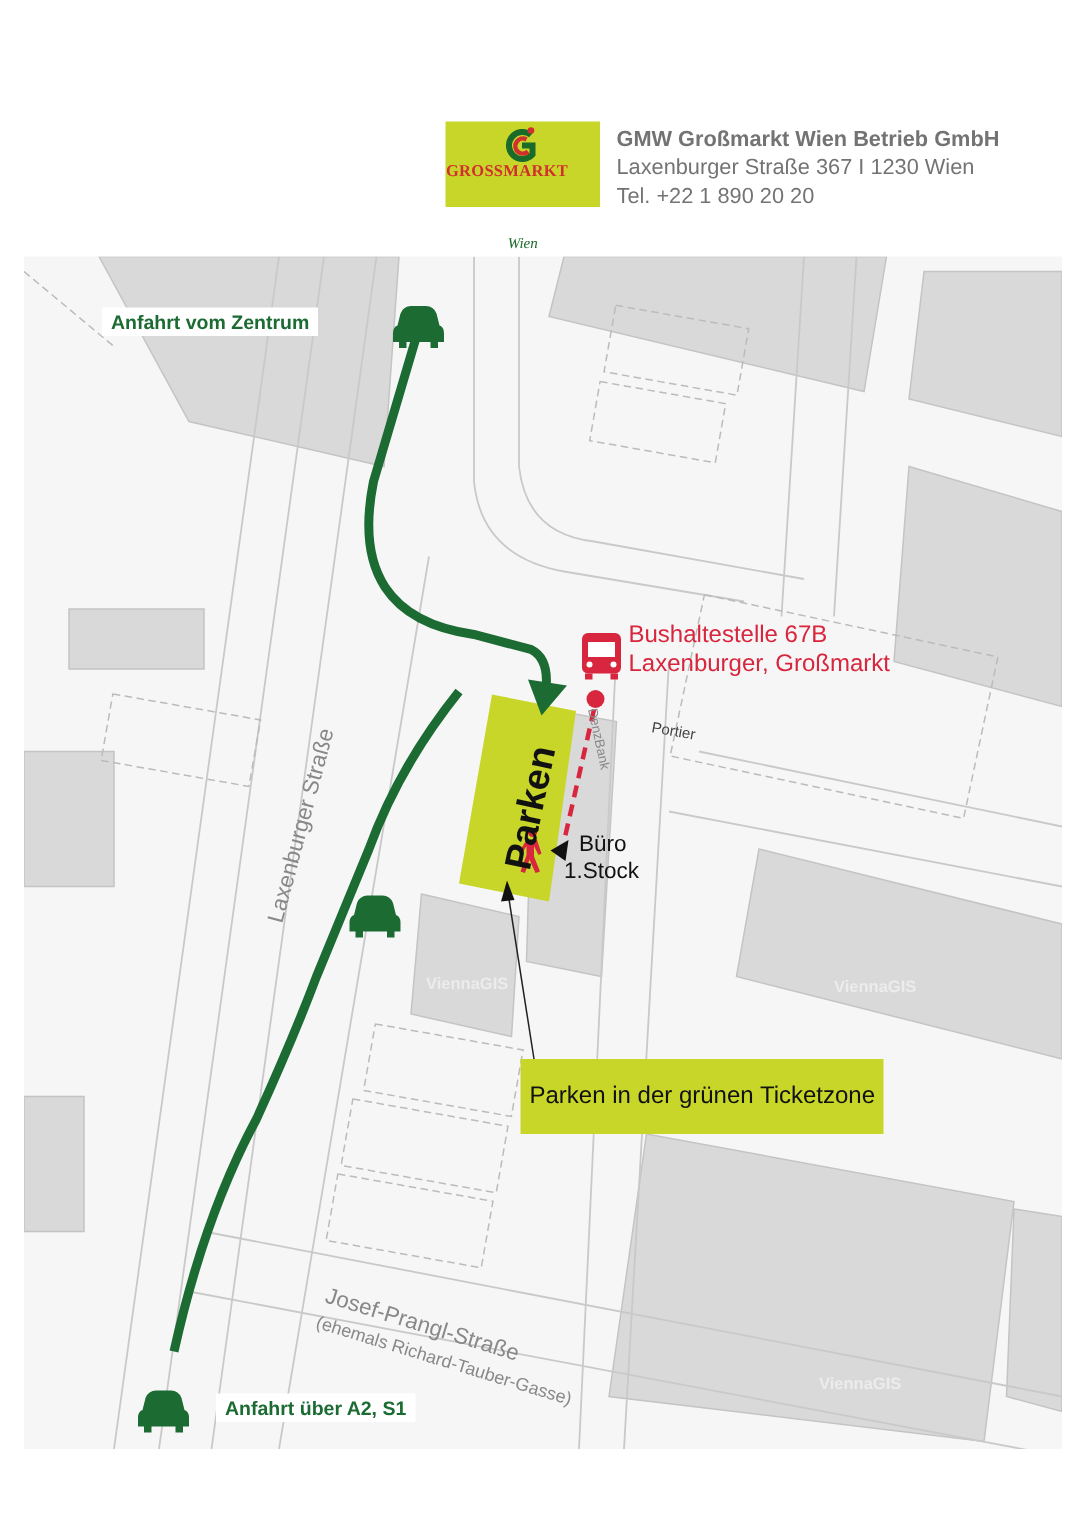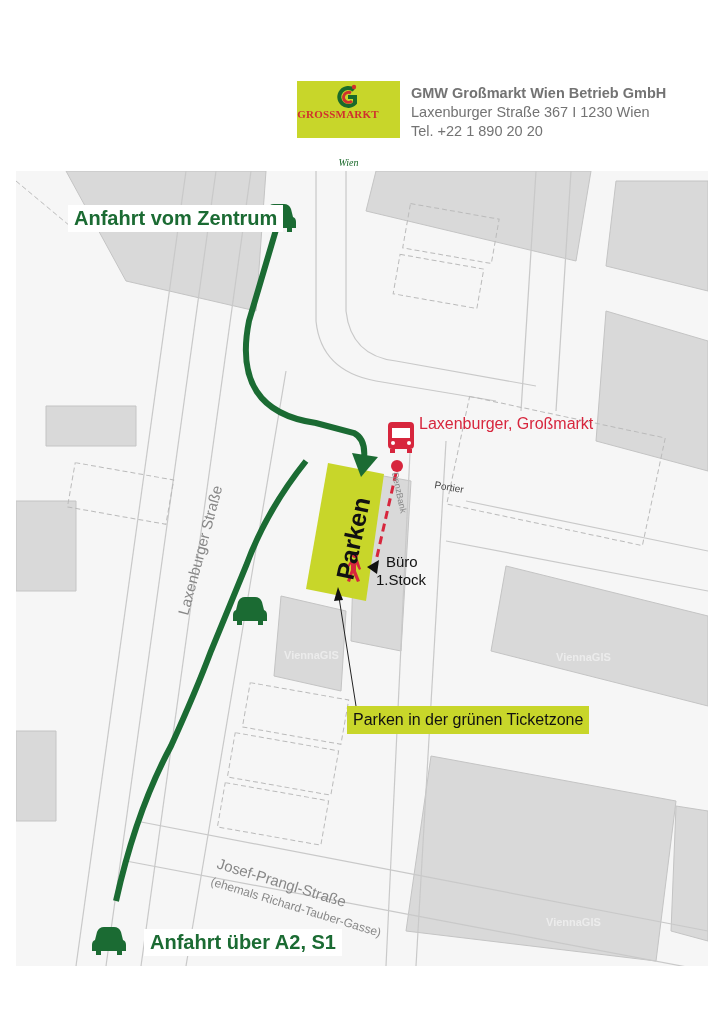--- a/index.html
+++ b/index.html
@@ -7,23 +7,23 @@
   .header { position: absolute; left: 297px; top: 81px; width: 420px; height: 60px; }
   .logo { position: absolute; left: 0; top: 0; width: 103px; height: 57px; background: #c8d62a; }
   .logo-g { position: absolute; left: 40px; top: 3px; width: 22px; height: 26px; }
   .logo-name { position: absolute; left: 0; width: 82px; top: 27px; text-align: center; color: #d0312d; font-family: "Liberation Serif", serif; font-weight: bold; font-size: 11px; letter-spacing: 0.2px; }
   .logo-city { position: absolute; left: 0; width: 103px; top: 40px; text-align: center; color: #1a6a2a; font-family: "Liberation Serif", serif; font-style: italic; font-size: 10px; margin-top: 36px; }
   .company { position: absolute; left: 114px; top: 3px; font-size: 14.5px; line-height: 19px; color: #737373; white-space: nowrap; }
   .company .name { font-weight: bold; }
   .map { position: absolute; left: 16px; top: 171px; width: 692px; height: 795px; background: #f6f6f6; overflow: hidden; }
   .map svg { position: absolute; left: 0; top: 0; }
   .lbl { position: absolute; white-space: nowrap; }
-  .green-lbl { background: #ffffff; color: #1b6b33; font-weight: bold; font-size: 20px; padding: 2px 6px; }
+  .green-lbl { background: #ffffff; color: #1b6b33; font-weight: bold; font-size: 13px; padding: 2px 6px; }
   .bus-lbl { color: #d7263d; font-size: 16px; line-height: 19px; }
-  .park-box { position: absolute; background: #c8d62a; color: #111; font-size: 16px; line-height: 20px; padding: 4px 6px; }
+  .park-box { position: absolute; background: #c8d62a; color: #111; font-size: 16px; line-height: 20px; padding: 15px 6px; }
 </style>
 </head>
 <body>
 
 <div class="header">
   <div class="logo">
     <svg class="logo-g" viewBox="0 0 22 26" width="22" height="26">
       <path d="M17 6 A9 9 0 1 0 18 19 L18 13 L11 13" fill="none" stroke="#1a6a2a" stroke-width="4"></path>
       <path d="M14 9 A5 5 0 1 0 15 17" fill="none" stroke="#d0312d" stroke-width="3"></path>
       <circle cx="17" cy="3" r="2.2" fill="#d0312d"></circle>
@@ -139,19 +139,20 @@
     <text x="0" y="0" font-family="Liberation Sans, sans-serif" font-weight="bold" font-size="25" fill="#111" transform="translate(337,410) rotate(-78)">Parken</text>
 
     <text x="370" y="396" font-family="Liberation Sans, sans-serif" font-size="15" fill="#111">Büro</text>
     <text x="360" y="414" font-family="Liberation Sans, sans-serif" font-size="15" fill="#111">1.Stock</text>
   </svg>
 
   <div class="lbl green-lbl" style="left:52px; top:34px;">Anfahrt vom Zentrum</div>
   <div class="lbl green-lbl" style="left:105px; top:758px;margin-left:23px;">Anfahrt über A2, S1</div>
 
   <div class="lbl bus-lbl" style="left:403px; top:243px;">
+    <div>Bushaltestelle 67B</div>
     <div>Laxenburger, Großmarkt</div>
   </div>
 
   <div class="park-box" style="left:331px; top:535px;">
     <div>Parken in der grünen Ticketzone</div>
   </div>
 </div>
 
 </body></html>

